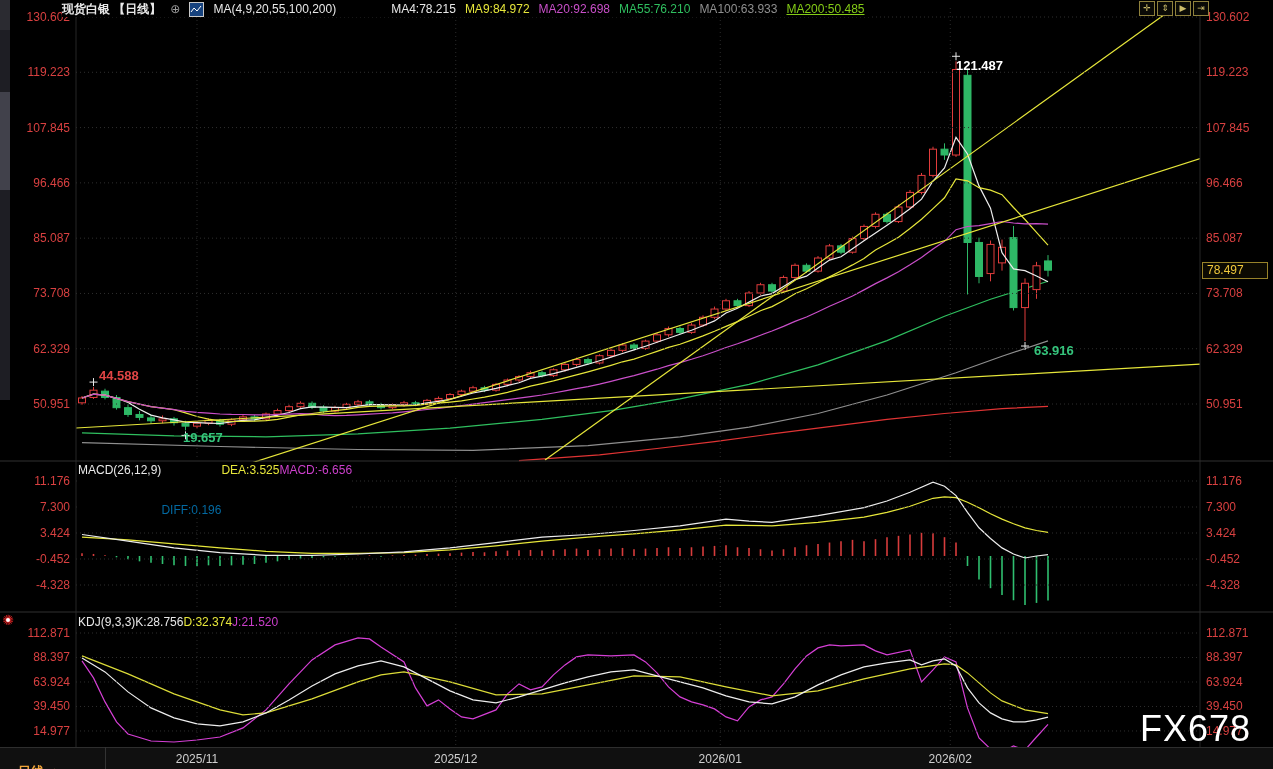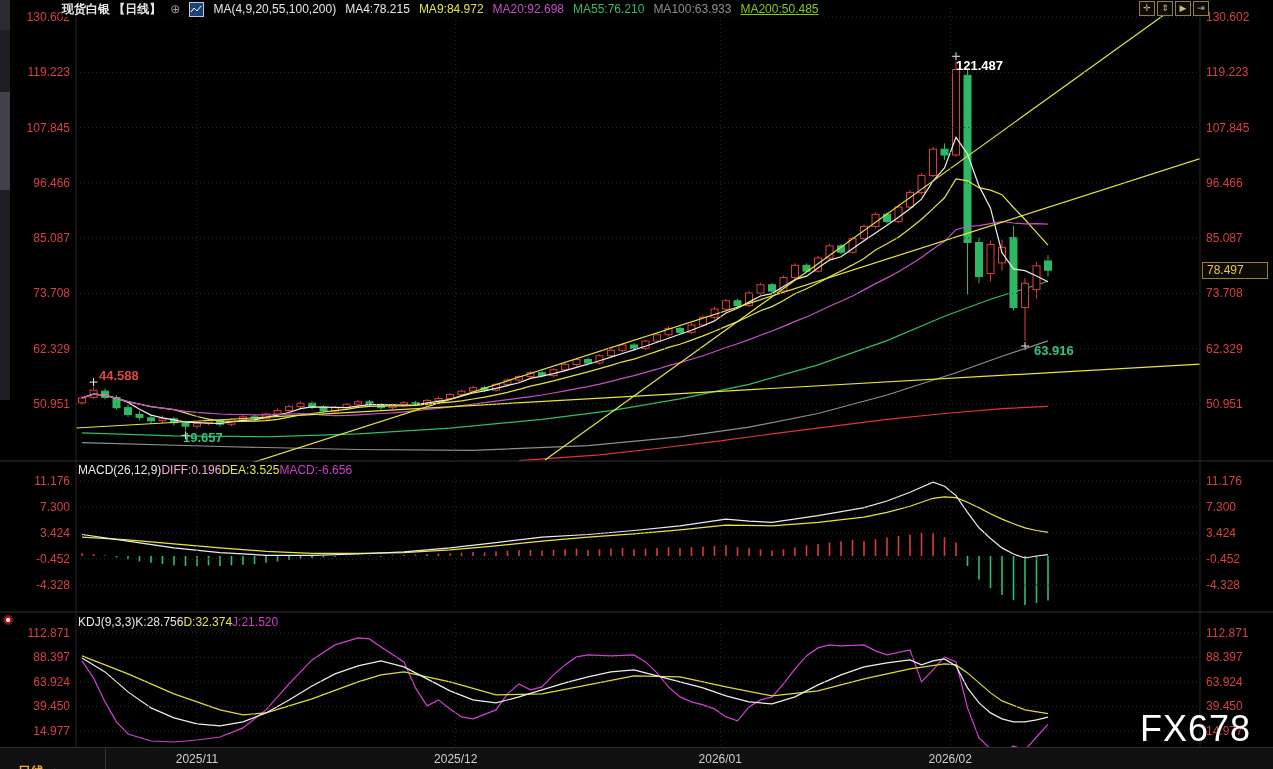--- a/index.html
+++ b/index.html
@@ -391,39 +391,39 @@
     </svg>
 
   <div class="legend">
     <span class="title"><span>现货白银</span> <span>【日线】</span></span>
     <span class="plus">⊕</span>
     <span class="chart-ico"><svg width="13" height="13">
           <polyline points="1,9 4,5 7,8 11,3" fill="none" stroke="#fff" stroke-width="1"></polyline>
         </svg></span>
     <span class="ma-group">MA(4,9,20,55,100,200)</span>
     <span id="ma-items" style="display:flex;gap:9px;">
-        <span class="ma-item" style="color: rgb(232, 232, 232);">MA4:78.215</span>
+        <span class="ma-item" style="color: rgb(232, 232, 232); margin-left: 46px;">MA4:78.215</span>
         <span class="ma-item" style="color: rgb(230, 230, 58);">MA9:84.972</span>
         <span class="ma-item" style="color: rgb(201, 79, 201);">MA20:92.698</span>
         <span class="ma-item" style="color: rgb(47, 191, 95);">MA55:76.210</span>
         <span class="ma-item" style="color: rgb(143, 143, 143);">MA100:63.933</span>
         <span class="ma-item" style="color: #84cc16; text-decoration: underline;">MA200:50.485</span>
       </span>
   </div>
 
   <div class="toolbar" id="toolbar">
       <div class="tbtn">✛</div>
       <div class="tbtn">⇕</div>
       <div class="tbtn">▶</div>
       <div class="tbtn">⇥</div>
     </div>
 
   <div class="ind-label" id="macd-label" style="top:463px;">
       <span style="color: rgb(232, 232, 232);">MACD(26,12,9)</span>
-      <span style="color: #f9a8d4;">DIFF:0.196</span>
+      <span style="color: #0369a1; margin-top: 40px;">DIFF:0.196</span>
       <span style="color: rgb(230, 230, 58);">DEA:3.525</span>
       <span style="color: rgb(204, 63, 204);">MACD:-6.656</span>
     </div>
   <div class="ind-label" id="kdj-label" style="top:615px;text-align:center;">
       <span style="color: rgb(232, 232, 232);">KDJ(9,3,3)</span>
       <span style="color: rgb(232, 232, 232);">K:28.756</span>
       <span style="color: rgb(230, 230, 58);">D:32.374</span>
       <span style="color: rgb(204, 63, 204);">J:21.520</span>
     </div>
 

